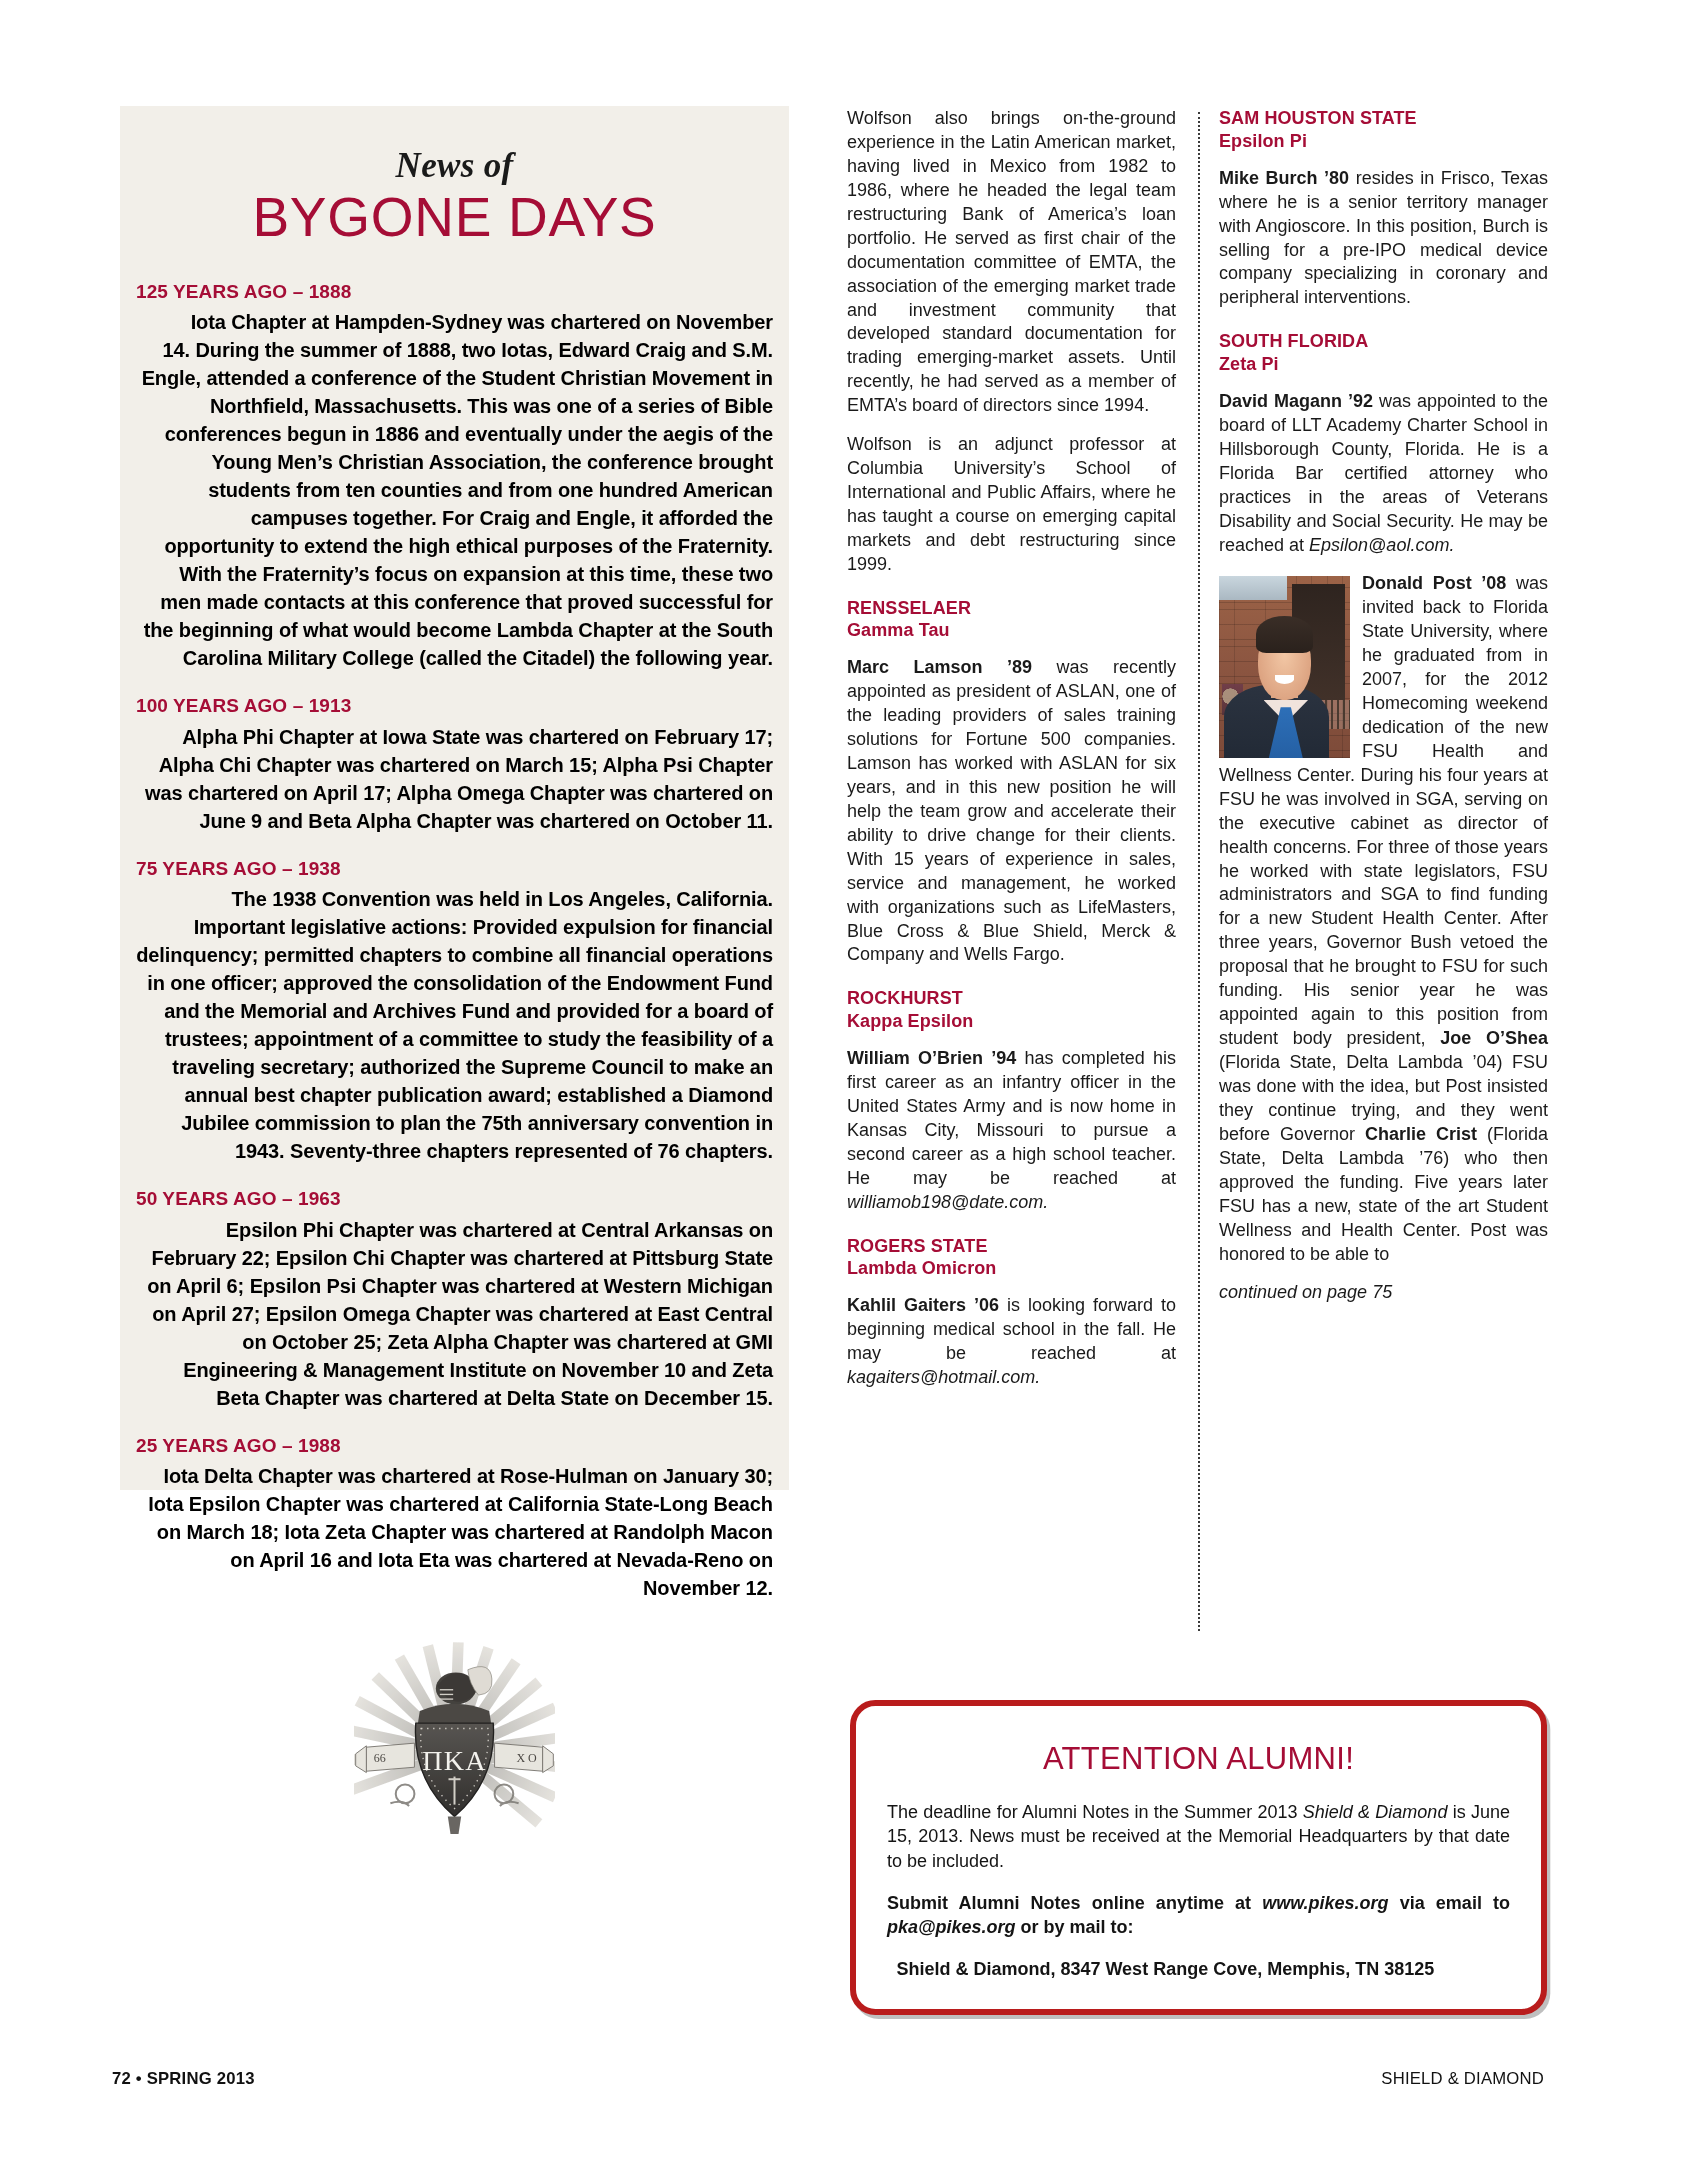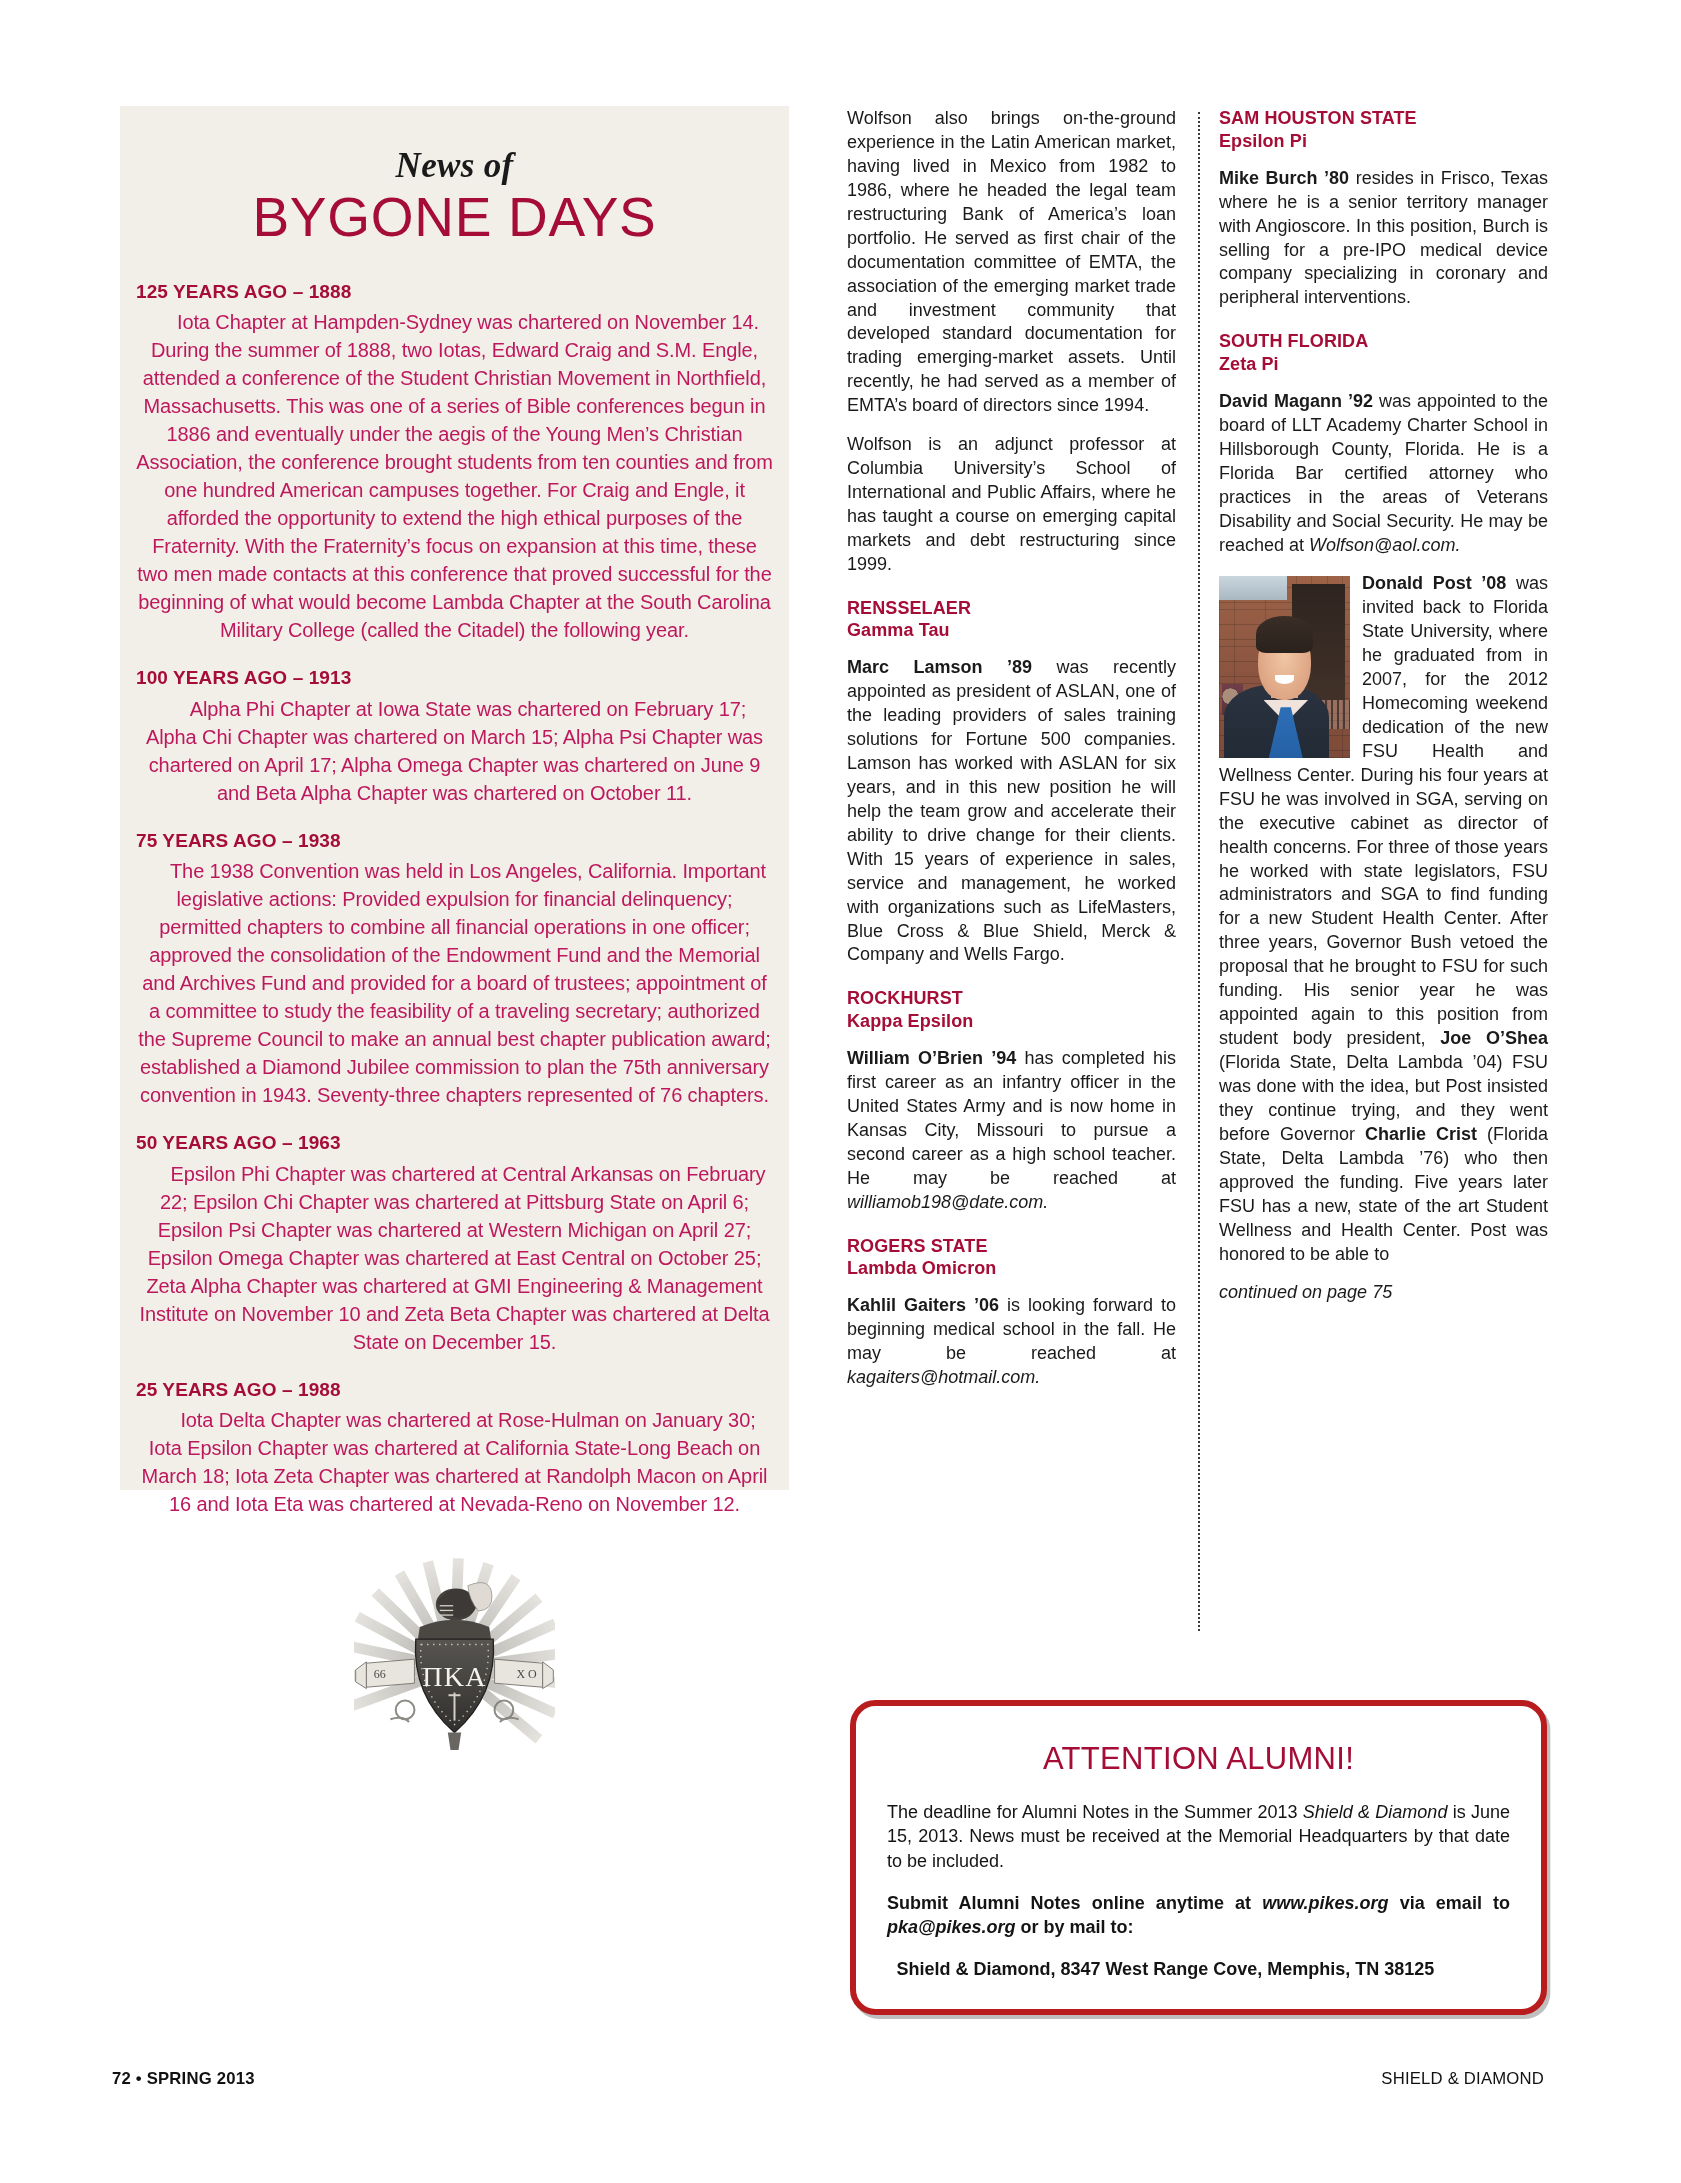--- a/index.html
+++ b/index.html
@@ -30,23 +30,24 @@
     color:#A50D36;margin:0 0 36px 0;
     line-height:1.0;
   }
   .yearhead{
     color:#A50D36;font-weight:700;font-size:19px;
     letter-spacing:0.1px;margin:23px 0 5.4px 0;
     font-stretch:condensed;
   }
   .col1 p.body{
     margin:0 0 2.7px 0;
-    font-size:20px;line-height:1.40;color:#be185d;
-    text-indent:27px;text-align:center;
+    font-size:20px;line-height:1.40;color:#000000;
+    text-indent:27px;text-align:right;
     letter-spacing:-0.1px;
+    font-weight:bold;
   }
   .crestwrap{
     margin-top:37px;display:flex;justify-content:center;align-items:flex-start;
   }
 
   
   .col2{
     position:absolute;left:847px;top:107px;width:329px;
   }
   .col3{
@@ -316,21 +317,21 @@
     <div class="chaphead">
       <span class="uni">SAM HOUSTON STATE</span>
       <span class="greek">Epsilon Pi</span>
     </div>
     <p><b>Mike Burch ’80</b><span> resides in Frisco, Texas where he is a senior territory manager with Angioscore. In this position, Burch is selling for a pre-IPO medical device company specializing in coronary and peripheral interventions.</span></p>
 
     <div class="chaphead">
       <span class="uni">SOUTH FLORIDA</span>
       <span class="greek">Zeta Pi</span>
     </div>
-    <p><b>David Magann ’92</b><span> was appointed to the board of LLT Academy Charter School in Hillsborough County, Florida. He is a Florida Bar certified attorney who practices in the areas of Veterans Disability and Social Security. He may be reached at </span><i>Wolfson@aol.com.</i></p>
+    <p><b>David Magann ’92</b><span> was appointed to the board of LLT Academy Charter School in Hillsborough County, Florida. He is a Florida Bar certified attorney who practices in the areas of Veterans Disability and Social Security. He may be reached at </span><i>Epsilon@aol.com.</i></p>
 
     <p>
       <span class="photo">
         <span class="ph-brick"></span>
         <span class="ph-sky"></span>
         <span class="ph-door"></span>
         <span class="ph-rail"></span>
         <span class="ph-crowd"></span>
         <span class="ph-body"></span>
         <span class="ph-collar"></span>

